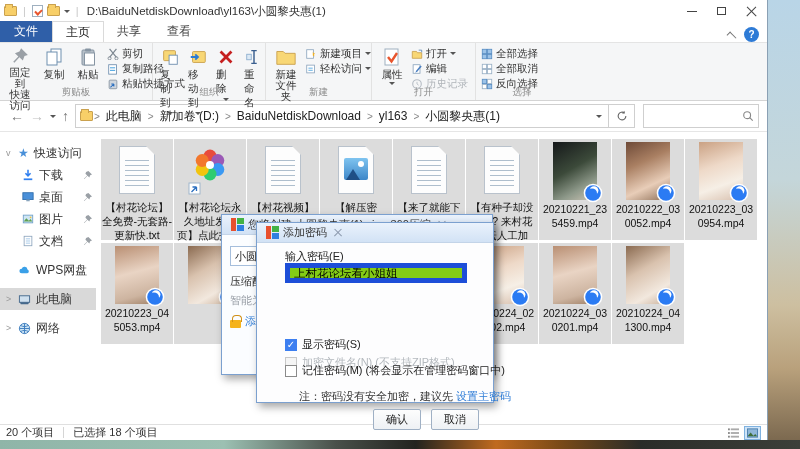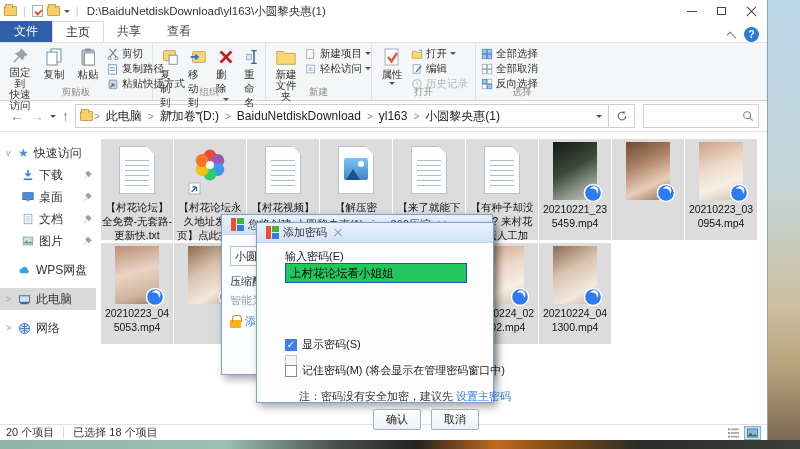--- a/index.html
+++ b/index.html
@@ -108,21 +108,21 @@
   .bgin{position:absolute;left:8px;top:31px;width:250px;height:20px;background:#fff;border:1px solid #a5bedc;font-size:11px;line-height:18px;padding:0 4px;overflow:hidden;white-space:nowrap}
   .bglab{position:absolute;left:8px;top:59px;font-size:11px;color:#333;white-space:nowrap}
   .bggrey{position:absolute;left:8px;top:78px;font-size:11px;color:#9aa0a8;white-space:nowrap}
   .bgadd{position:absolute;left:8px;top:99px;display:flex;align-items:center;gap:4px}
   .bgadd a{color:#2e7cd6;font-size:11px;white-space:nowrap;text-decoration:none}
   .lock{width:11px;height:8px;background:#f5b31c;border-radius:1px;position:relative;margin-top:5px}
   .lock::before{content:'';position:absolute;left:1.5px;top:-5px;width:8px;height:6px;border:1.5px solid #d09018;border-bottom:none;border-radius:4px 4px 0 0}
   #fgdlg{left:256px;top:222px;width:238px;height:181px;z-index:11;background:#fdfdfe}
   .fg-body{position:relative;height:159px;font-size:11px}
   .pwlabel{position:absolute;left:28px;top:6px;color:#222}
-  .pwinput{position:absolute;left:28px;top:20px;width:182px;height:20px;border:1px solid #1d4ed8;background:#22c55e;font-size:11.5px;padding:0 4px;font-family:inherit;outline:none}
+  .pwinput{position:absolute;left:28px;top:20px;width:182px;height:20px;border:5px solid #1d4ed8;background:#84cc16;font-size:11.5px;padding:0 4px;font-family:inherit;outline:none}
   .ckrow{position:absolute;left:28px;display:flex;align-items:center;gap:5px}
   .ck{width:12px;height:12px;border:1px solid #8a8a8a;background:#fff;display:flex;align-items:center;justify-content:center;flex:0 0 auto}
   .ck.on{background:#3d7ff0;border-color:#3d7ff0;color:#fff;font-size:10px;line-height:10px}
   .ck.dis{border-color:#c8c8c8;background:#f5f5f5}
   .cktext{color:#222;white-space:nowrap}
   .cktext.dis{color:#b4b9be}
   .fgnote{position:absolute;left:42px;top:146px;white-space:nowrap;color:#333}
   .fgnote a{color:#2e7cd6;text-decoration:none}
   .fgbtns{position:absolute;right:14px;top:166px;display:flex;gap:10px}
   .btn{width:48px;height:21px;background:linear-gradient(180deg,#fdfdfd,#eef1f4);border:1px solid #9fb0c4;border-radius:2px;font-size:11px;color:#222;display:flex;align-items:center;justify-content:center}
@@ -424,35 +424,35 @@
             <rect x="1" y="2" width="12" height="8" fill="#4a90d9" stroke="#2e6cab"></rect>
             <rect x="5" y="10" width="4" height="2" fill="#8aa5bd"></rect>
           </svg>
         <span>桌面</span>
         <svg class="spin" width="9" height="9" viewBox="0 0 10 10">
             <path d="M6 0l4 4-2 .7-1 2.6-2-2L1.5 9 1 8.5 4.7 5l-2-2L3.4 1z" fill="#9aa0a6"></path>
           </svg>
       </div>
       <div class="srow child">
         <svg width="12" height="12" viewBox="0 0 14 14">
-            <rect x="2.5" y="1.5" width="9" height="11" fill="#fff" stroke="#8fa7bf"></rect>
-            <path d="M4.5 4.5h5M4.5 7h5M4.5 9.5h5" stroke="#9cc3e8"></path>
-          </svg>
-        <span>文档</span>
-        <svg class="spin" width="9" height="9" viewBox="0 0 10 10">
-            <path d="M6 0l4 4-2 .7-1 2.6-2-2L1.5 9 1 8.5 4.7 5l-2-2L3.4 1z" fill="#9aa0a6"></path>
-          </svg>
-      </div>
-      <div class="srow child">
-        <svg width="12" height="12" viewBox="0 0 14 14">
             <rect x="1.5" y="2.5" width="11" height="9" fill="#cfe6f5" stroke="#6f9fc6"></rect>
             <path d="M2 10l3-4 3 3 2-2 2 3z" fill="#5fa052"></path>
             <circle cx="10" cy="5" r="1" fill="#f2c43d"></circle>
           </svg>
         <span>图片</span>
+        <svg class="spin" width="9" height="9" viewBox="0 0 10 10">
+            <path d="M6 0l4 4-2 .7-1 2.6-2-2L1.5 9 1 8.5 4.7 5l-2-2L3.4 1z" fill="#9aa0a6"></path>
+          </svg>
+      </div>
+      <div class="srow child">
+        <svg width="12" height="12" viewBox="0 0 14 14">
+            <rect x="2.5" y="1.5" width="9" height="11" fill="#fff" stroke="#8fa7bf"></rect>
+            <path d="M4.5 4.5h5M4.5 7h5M4.5 9.5h5" stroke="#9cc3e8"></path>
+          </svg>
+        <span>文档</span>
         <svg class="spin" width="9" height="9" viewBox="0 0 10 10">
             <path d="M6 0l4 4-2 .7-1 2.6-2-2L1.5 9 1 8.5 4.7 5l-2-2L3.4 1z" fill="#9aa0a6"></path>
           </svg>
       </div>
       <div class="gap"></div>
       <div class="srow">
         <span class="chev"></span>
         <svg width="13" height="13" viewBox="0 0 14 14">
             <path d="M4 10a2.5 2.5 0 0 1 0-5 3.2 3.2 0 0 1 6.2.8A2.2 2.2 0 0 1 10 10z" fill="#3aa0e8"></path>
           </svg>
@@ -549,20 +549,21 @@
         </div>
         <div class="fcell">
           <div class="thumb t2">
             <svg class="swirl" width="20" height="20" viewBox="0 0 20 20">
               <circle cx="10" cy="10" r="9.3" fill="#fff"></circle>
               <circle cx="10" cy="10" r="7.8" fill="#2b7bf3"></circle>
               <circle cx="11" cy="7.6" r="4.4" fill="#fff"></circle>
               <circle cx="9" cy="10.4" r="5" fill="#2b7bf3"></circle>
             </svg>
           </div>
+          <div class="flabel">20210222_030052.mp4</div>
         </div>
         <div class="fcell">
           <div class="thumb t3">
             <svg class="swirl" width="20" height="20" viewBox="0 0 20 20">
               <circle cx="10" cy="10" r="9.3" fill="#fff"></circle>
               <circle cx="10" cy="10" r="7.8" fill="#2b7bf3"></circle>
               <circle cx="11" cy="7.6" r="4.4" fill="#fff"></circle>
               <circle cx="9" cy="10.4" r="5" fill="#2b7bf3"></circle>
             </svg>
           </div>
@@ -626,20 +627,31 @@
         <div class="fcell">
           <div class="thumb t3">
             <svg class="swirl" width="20" height="20" viewBox="0 0 20 20">
               <circle cx="10" cy="10" r="9.3" fill="#fff"></circle>
               <circle cx="10" cy="10" r="7.8" fill="#2b7bf3"></circle>
               <circle cx="11" cy="7.6" r="4.4" fill="#fff"></circle>
               <circle cx="9" cy="10.4" r="5" fill="#2b7bf3"></circle>
             </svg>
           </div>
           <div class="flabel">20210224_020202.mp4</div>
+        </div>
+        <div class="fcell">
+          <div class="thumb t4">
+            <svg class="swirl" width="20" height="20" viewBox="0 0 20 20">
+              <circle cx="10" cy="10" r="9.3" fill="#fff"></circle>
+              <circle cx="10" cy="10" r="7.8" fill="#2b7bf3"></circle>
+              <circle cx="11" cy="7.6" r="4.4" fill="#fff"></circle>
+              <circle cx="9" cy="10.4" r="5" fill="#2b7bf3"></circle>
+            </svg>
+          </div>
+          <div class="flabel">20210224_030201.mp4</div>
         </div>
         <div class="fcell">
           <div class="thumb t5">
             <svg class="swirl" width="20" height="20" viewBox="0 0 20 20">
               <circle cx="10" cy="10" r="9.3" fill="#fff"></circle>
               <circle cx="10" cy="10" r="7.8" fill="#2b7bf3"></circle>
               <circle cx="11" cy="7.6" r="4.4" fill="#fff"></circle>
               <circle cx="9" cy="10.4" r="5" fill="#2b7bf3"></circle>
             </svg>
           </div>
@@ -704,20 +716,21 @@
   </div>
   <div class="fg-body">
     <div class="pwlabel">输入密码(E)</div>
     <input class="pwinput" value="上村花论坛看小姐姐" style="">
     <div class="ckrow" style="top:94px">
       <span class="ck on">✓</span>
       <span class="cktext">显示密码(S)</span>
     </div>
     <div class="ckrow" style="top:112px">
       <span class="ck dis"></span>
+      <span class="cktext dis">加密文件名(N) (不支持ZIP格式)</span>
     </div>
     <div class="ckrow" style="top:120px">
       <span class="ck"></span>
       <span class="cktext">记住密码(M) (将会显示在管理密码窗口中)</span>
     </div>
     <div class="fgnote">
       <span>注：密码没有安全加密，建议先 </span><a>设置主密码</a>
     </div>
     <div class="fgbtns">
       <div class="btn">确认</div>

